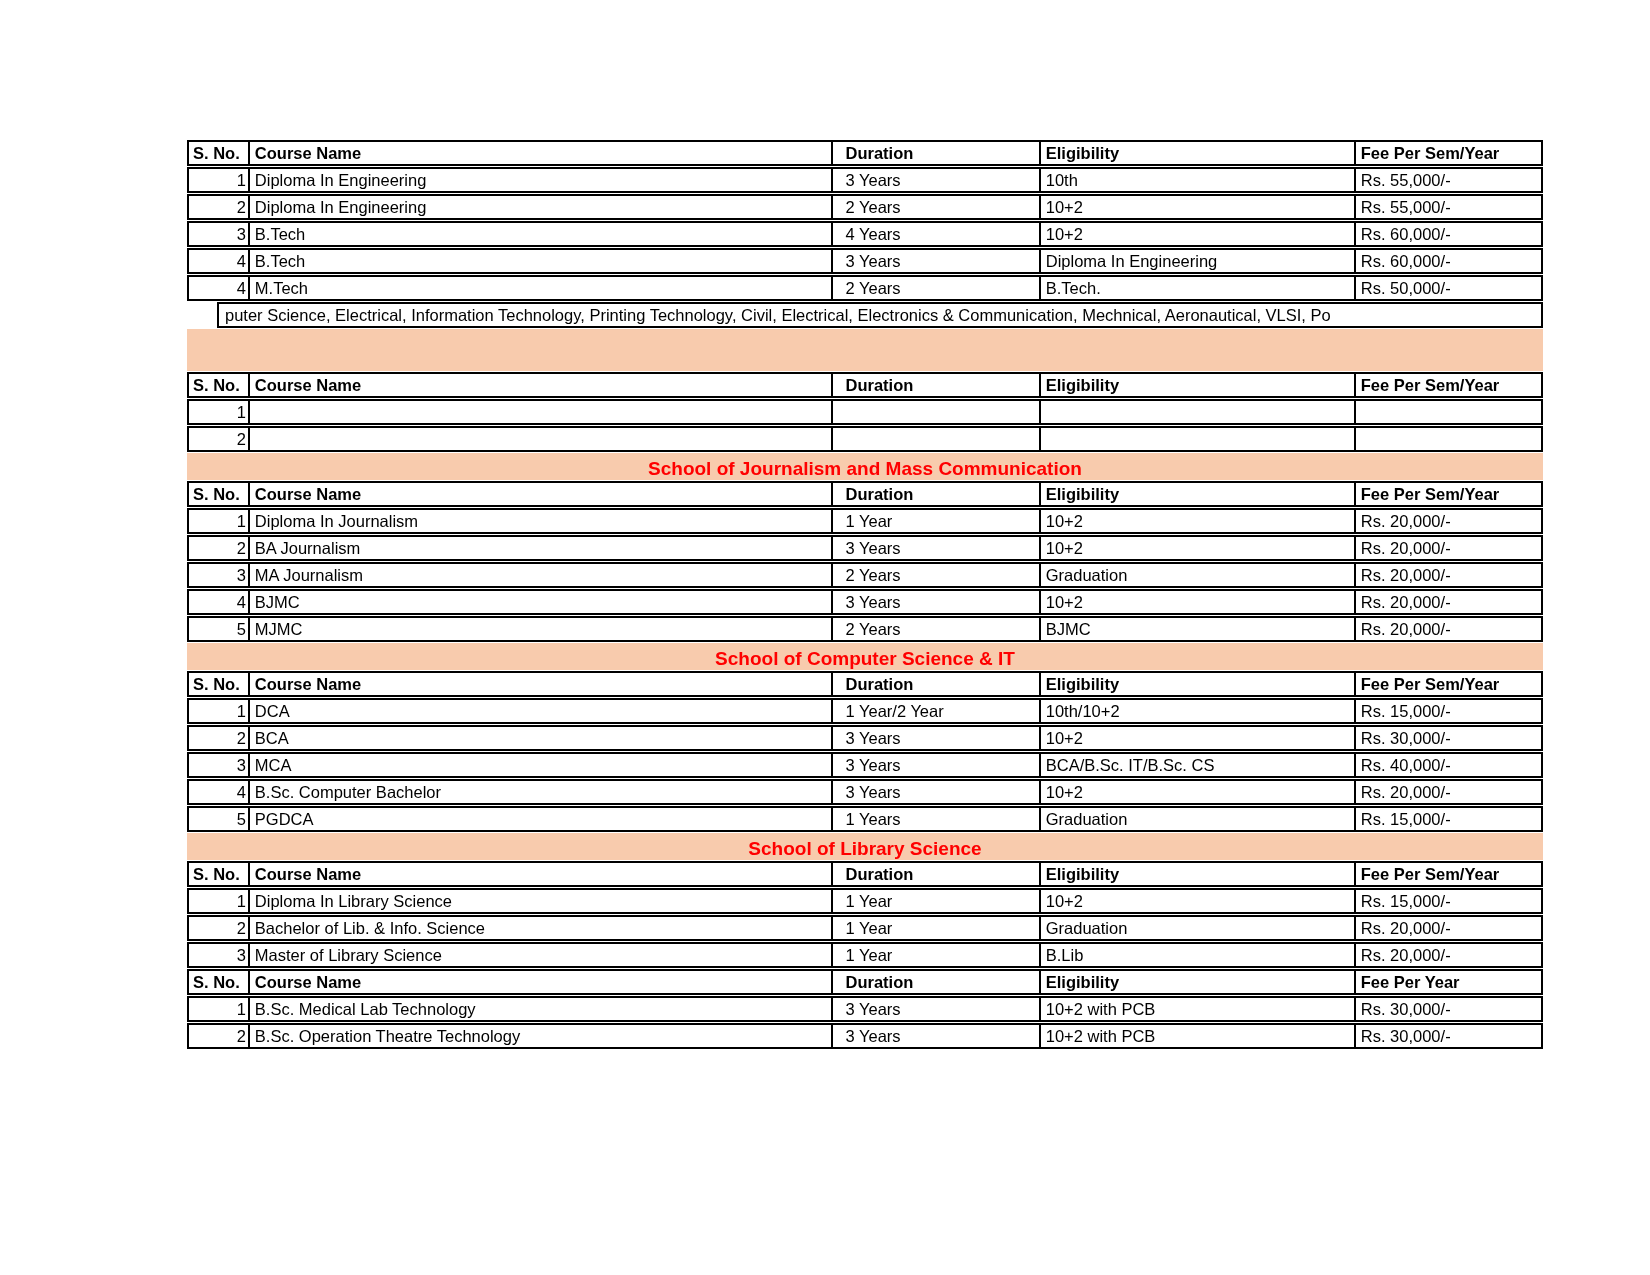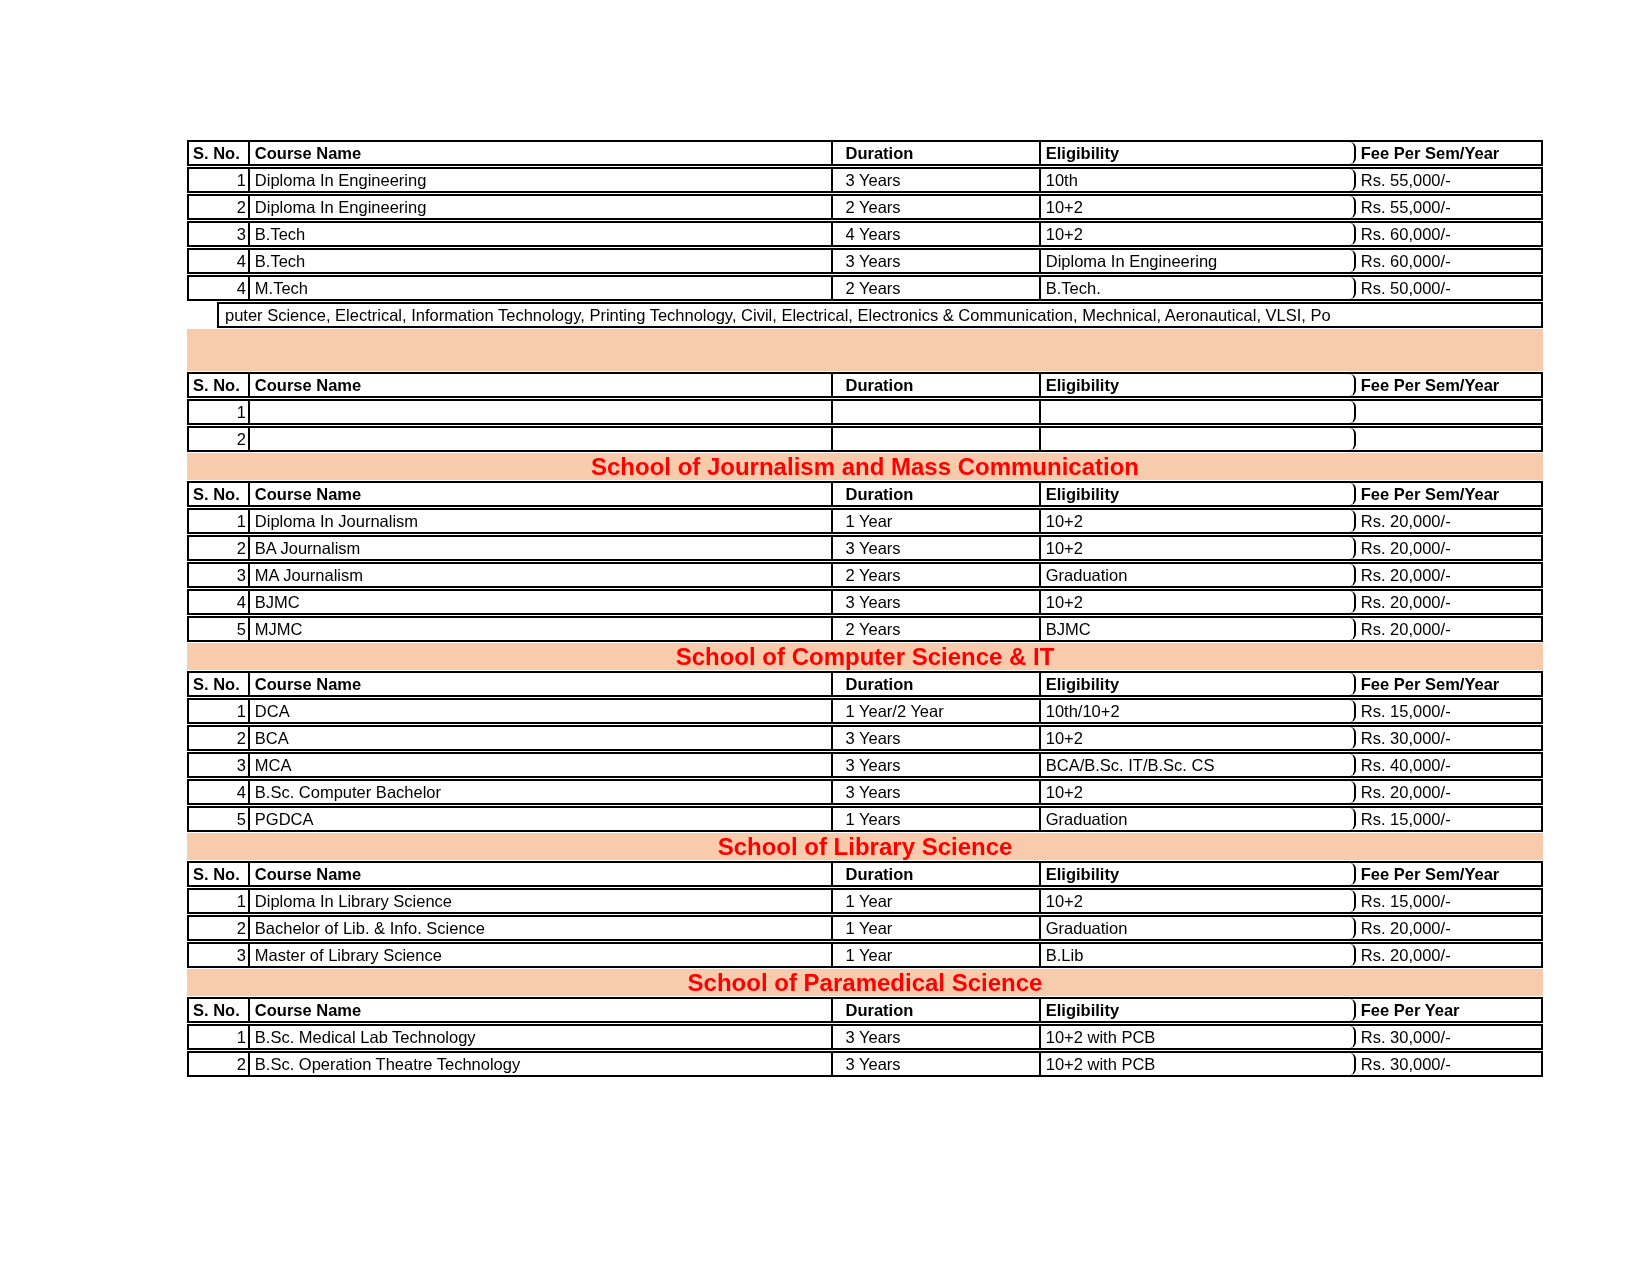--- a/index.html
+++ b/index.html
@@ -40,32 +40,32 @@
     border-right:2px solid var(--border);
     overflow:hidden;
     white-space:nowrap;
     height:100%;
   }
   .cell:last-child{border-right:none;}
   .c0{width:4.5%;justify-content:flex-end;padding-right:2px;}
   .header .c0{justify-content:flex-start;padding-left:4px;}
   .c1{width:43.1%;}
   .c2{width:15.4%;padding-left:13px;}
-  .c3{width:23.3%;border-radius:6px;}
+  .c3{width:23.3%;}
   .c4{flex:1;}
   .band{
     background:var(--band-bg);
     border:none;
     height:27px;
     display:flex;
-    align-items:center;
+    align-items:flex-end;
     justify-content:center;
     color:var(--band-text);
     font-weight:bold;
-    font-size:24px;
+    font-size:19px;
     margin-bottom:1px;
   }
   .band.tall{height:42px;}
   .overflow{
     display:flex;
     align-items:center;
     padding:0 0 0 6px;
     white-space:nowrap;
     font-size:16.5px;
     margin-left:30px;
@@ -256,23 +256,20 @@
       <div class="cell c3">Graduation</div>
       <div class="cell c4">Rs. 20,000/-</div>
     </div>
     <div class="row">
       <div class="cell c0">3</div>
       <div class="cell c1">Master of Library Science</div>
       <div class="cell c2">1 Year</div>
       <div class="cell c3">B.Lib</div>
       <div class="cell c4">Rs. 20,000/-</div>
     </div>
-    <div class="row band">
-      <span>School of Paramedical Science</span>
-    </div>
     <div class="row header">
       <div class="cell c0">S. No.</div>
       <div class="cell c1">Course Name</div>
       <div class="cell c2">Duration</div>
       <div class="cell c3">Eligibility</div>
       <div class="cell c4">Fee Per Year</div>
     </div>
     <div class="row">
       <div class="cell c0">1</div>
       <div class="cell c1">B.Sc. Medical Lab Technology</div>

